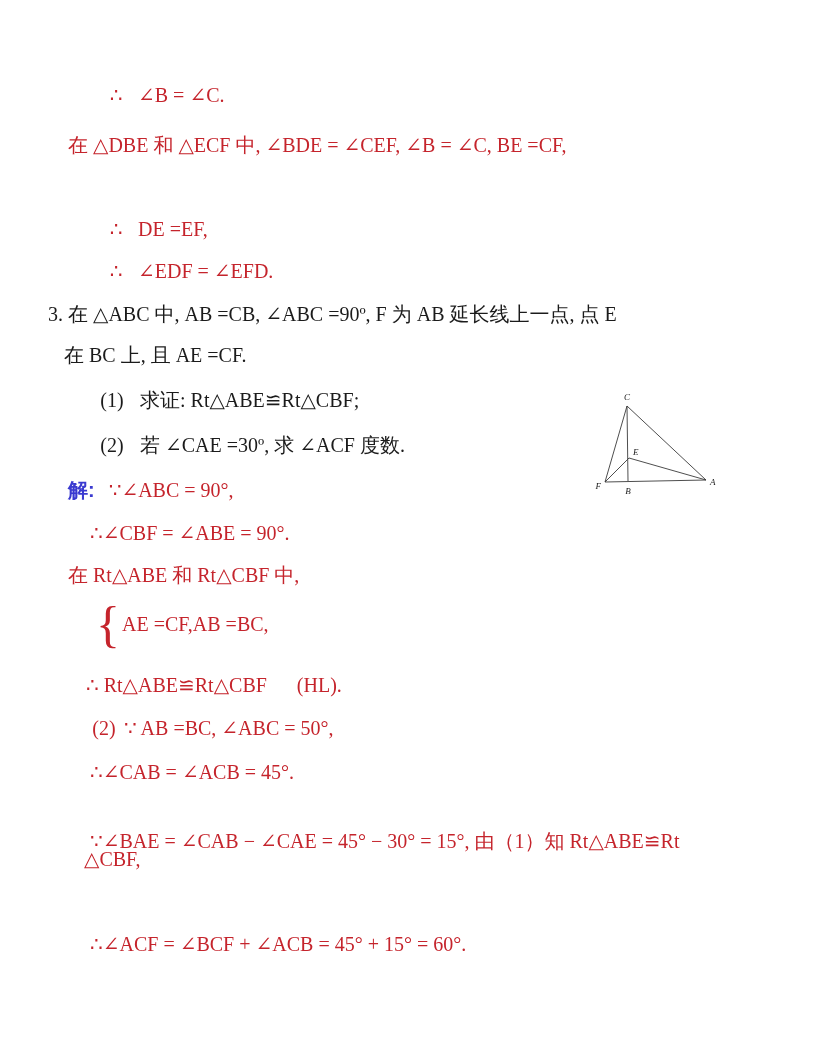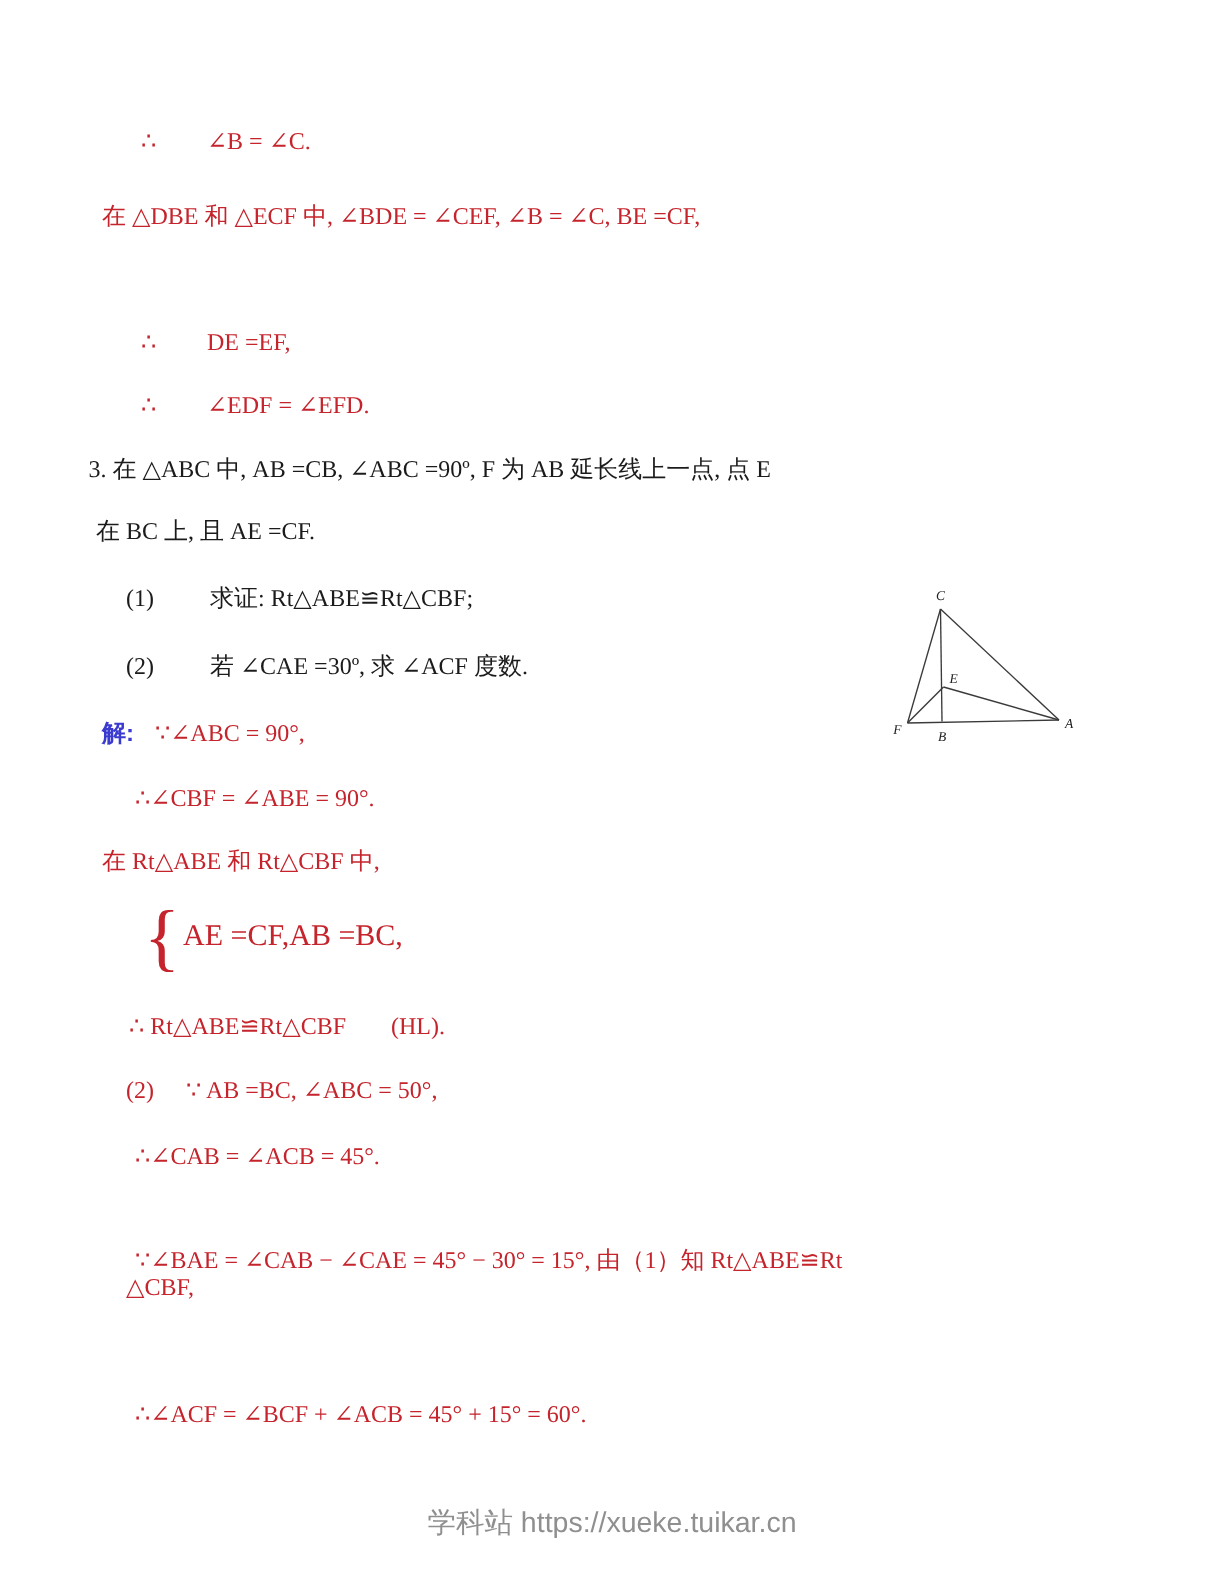--- a/index.html
+++ b/index.html
@@ -7,22 +7,23 @@
     position:relative;
     width:816px;height:1056px;
     margin:0 auto;
     background:#ffffff;
     overflow:hidden;
     font-family:"Liberation Serif","DejaVu Serif",serif;
   }
   .line{
     position:absolute;
     white-space:pre;
-    font-size:16px;
+    font-size:20px;
     line-height:26px;
+    text-align:center;
   }
   .red{color:#c5242c;}
   .black{color:#1b1b1b;}
   .marker{display:inline-block;}
   .marker-th{width:44px;}      
   .marker-item{width:56px;}    
   .marker-item2{width:40px;}   
   .jie{
     color:#3a3ad0;
     font-weight:bold;
@@ -69,21 +70,21 @@
 
   <div class="line red" style="top:82px;left:94px;"><span class="marker marker-th">∴</span><span>∠B = ∠C.</span></div>
 
   <div class="line red" style="top:132px;left:68px;"><span>在 △DBE 和 △ECF 中, ∠BDE = ∠CEF, ∠B = ∠C, BE =CF,</span></div>
 
 
   <div class="line red" style="top:216px;left:94px;"><span class="marker marker-th">∴</span><span>DE =EF,</span></div>
 
   <div class="line red" style="top:258px;left:94px;"><span class="marker marker-th">∴</span><span>∠EDF = ∠EFD.</span></div>
 
-  <div class="line black" style="top:301px;left:59px;"><span>3. 在 △ABC 中, AB =CB, ∠ABC =90º, F 为 AB 延长线上一点, 点 E</span></div>
+  <div class="line black" style="top:301px;left:48px;"><span>3. 在 △ABC 中, AB =CB, ∠ABC =90º, F 为 AB 延长线上一点, 点 E</span></div>
 
   <div class="line black" style="top:342px;left:64px;"><span>在 BC 上, 且 AE =CF.</span></div>
 
   <div class="line black" style="top:387px;left:84px;"><span class="marker marker-item">(1)</span><span>求证: Rt△ABE≌Rt△CBF;</span></div>
 
   <div class="line black" style="top:432px;left:84px;"><span class="marker marker-item">(2)</span><span>若 ∠CAE =30º, 求 ∠ACF 度数.</span></div>
 
   <div class="figure">
     <svg width="178" height="118" viewBox="0 0 178 118">
       <line x1="54" y1="23" x2="32" y2="99"></line>
@@ -120,15 +121,14 @@
 
   <div class="line red" style="top:759px;left:90px;"><span>∴∠CAB = ∠ACB = 45°.</span></div>
 
   <div class="line red" style="top:803px;left:90px;margin-top:25px;"><span>∵∠BAE = ∠CAB − ∠CAE = 45° − 30° = 15°, 由（1）知 Rt△ABE≌Rt</span></div>
 
   <div class="line red" style="top:846px;left:84px;"><span>△CBF,</span></div>
 
 
   <div class="line red" style="top:931px;left:90px;"><span>∴∠ACF = ∠BCF + ∠ACB = 45° + 15° = 60°.</span></div>
 
-  <div class="footer"><span>学科站 https://xueke.tuikar.cn</span></div>
 
 </div>
 
 </body></html>

